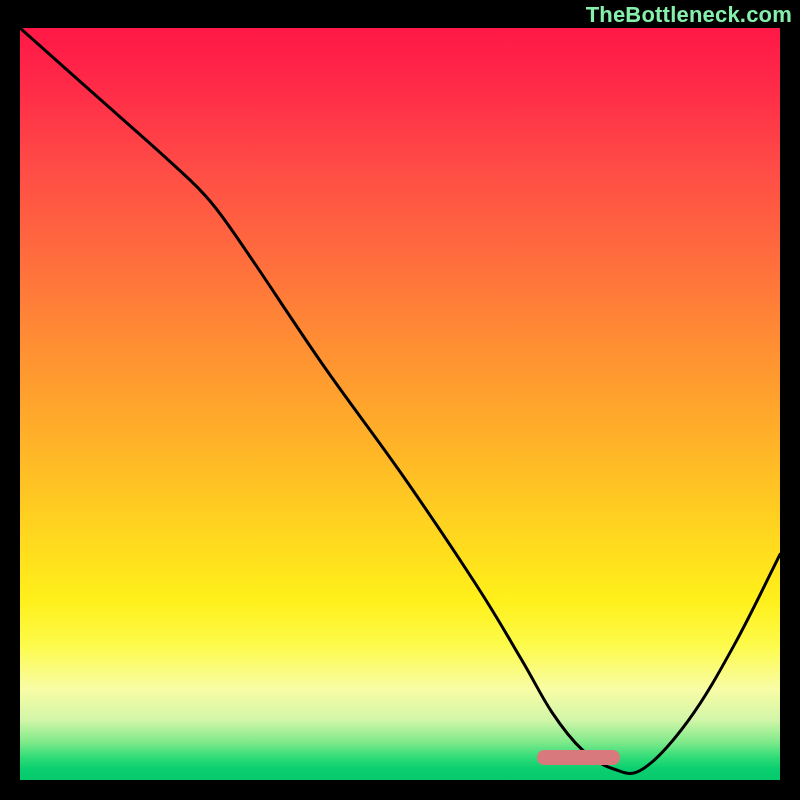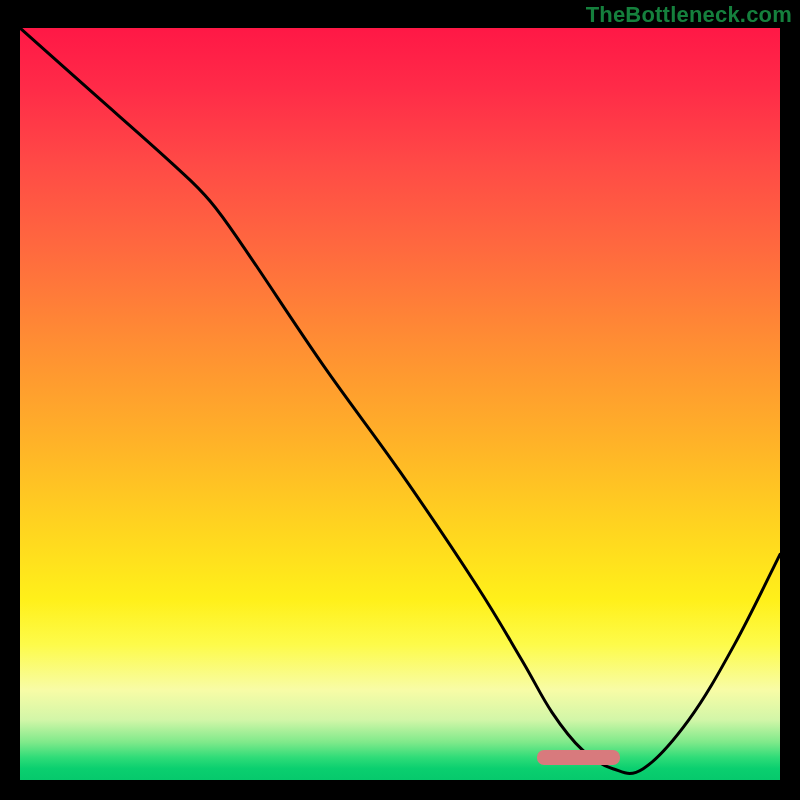--- a/index.html
+++ b/index.html
@@ -14,21 +14,21 @@
   .frame {
     position: relative;
     width: 800px;
     height: 800px;
     background: #000;
   }
   .watermark {
     position: absolute;
     top: 2px;
     right: 8px;
-    color: #15803d;
+    color: #86efac;
     font-size: 22px;
     font-weight: bold;
     letter-spacing: 0.2px;
     z-index: 5;
     user-select: none;
   }
   .plot {
     position: absolute;
     left: 20px;
     top: 28px;

